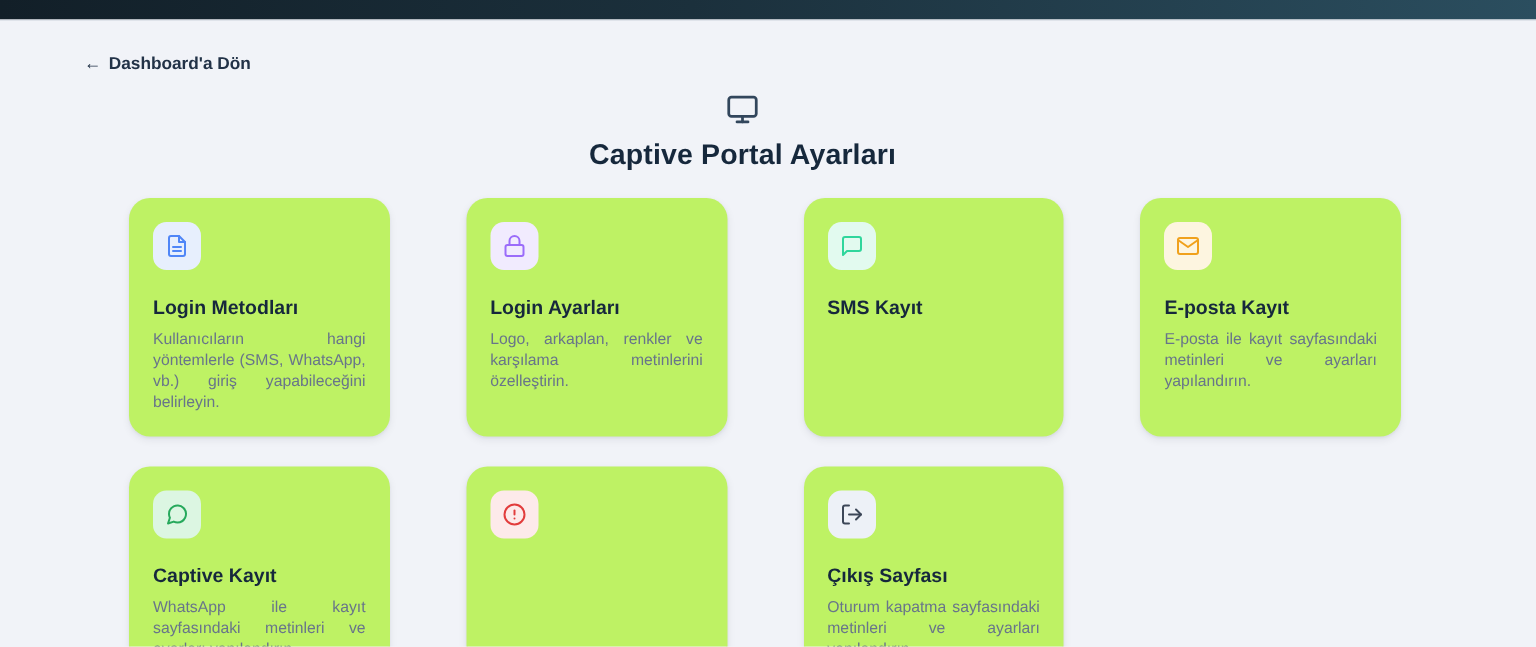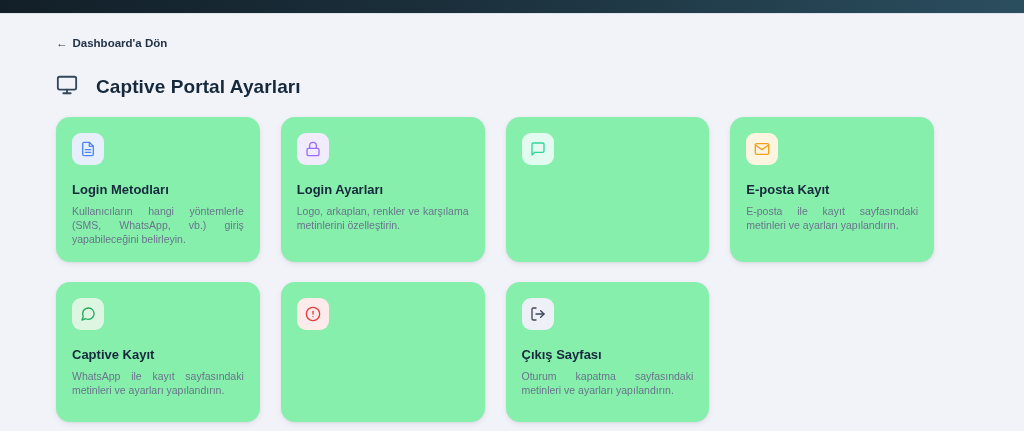--- a/index.html
+++ b/index.html
@@ -15,46 +15,48 @@
     border-bottom: 1px solid #dfe3ea;
   }
   .content { padding: 0 0 0 56px; width: 934px; }
   .back-link {
     display: inline-flex; align-items: center; gap: 5px;
     margin-top: 23px;
     font-size: 11.5px; font-weight: bold; color: #223247;
     text-decoration: none; cursor: pointer; line-height: 13px;
   }
   .title-row {
-    display: flex; align-items: center; gap: 18px;
-    margin-top: 23px;
+    display: flex; align-items: center; gap: 4px;
+    margin-top: 11px;
+    flex-direction: column;
   }
   .title-row svg { stroke: #32465c; }
   h1.page-title {
     font-size: 19px; font-weight: 800; color: #16283c;
     letter-spacing: 0.1px;
   }
   .subtitle {
     margin-top: 5px;
     font-size: 10.5px; color: #697586; line-height: 12px;
   }
   .grid {
     margin-top: 17px;
     display: grid;
     grid-template-columns: repeat(4, 1fr);
     gap: 20px 21px;
     width: 878px;
   }
   .card {
-    background: #86efac;
+    background: #bef264;
     border-radius: 14px;
     padding: 16px;
     min-height: 140px;
     box-shadow: 0 1px 2px rgba(16,24,40,.05), 0 2px 6px rgba(16,24,40,.07);
     cursor: pointer;
+    margin-left: 30px;
   }
   .icon-box {
     width: 32px; height: 32px;
     border-radius: 9px;
     display: flex; align-items: center; justify-content: center;
   }
   .icon-box svg { display: block; }
   .tint-blue   { background: #e7effd; color: #4f86f7; }
   .tint-purple { background: #f1ebfe; color: #9b6cfa; }
   .tint-green  { background: #e2faef; color: #2fd69c; }
@@ -122,20 +124,21 @@
       <div class="card-title">Login Ayarları</div>
       <div class="card-desc">Logo, arkaplan, renkler ve karşılama metinlerini özelleştirin.</div>
     </div>
 
     <div class="card">
       <div class="icon-box tint-green">
         <svg width="16" height="16" viewBox="0 0 24 24" fill="none" stroke="currentColor" stroke-width="2" stroke-linecap="round" stroke-linejoin="round">
           <path d="M21 15a2 2 0 0 1-2 2H7l-4 4V5a2 2 0 0 1 2-2h14a2 2 0 0 1 2 2z"></path>
         </svg>
       </div>
+      <div class="card-title">SMS Kayıt</div>
     </div>
 
     <div class="card">
       <div class="icon-box tint-amber">
         <svg width="16" height="16" viewBox="0 0 24 24" fill="none" stroke="currentColor" stroke-width="2" stroke-linecap="round" stroke-linejoin="round">
           <path d="M4 4h16c1.1 0 2 .9 2 2v12c0 1.1-.9 2-2 2H4c-1.1 0-2-.9-2-2V6c0-1.1.9-2 2-2z"></path>
           <polyline points="22,6 12,13 2,6"></polyline>
         </svg>
       </div>
       <div class="card-title">E-posta Kayıt</div>

